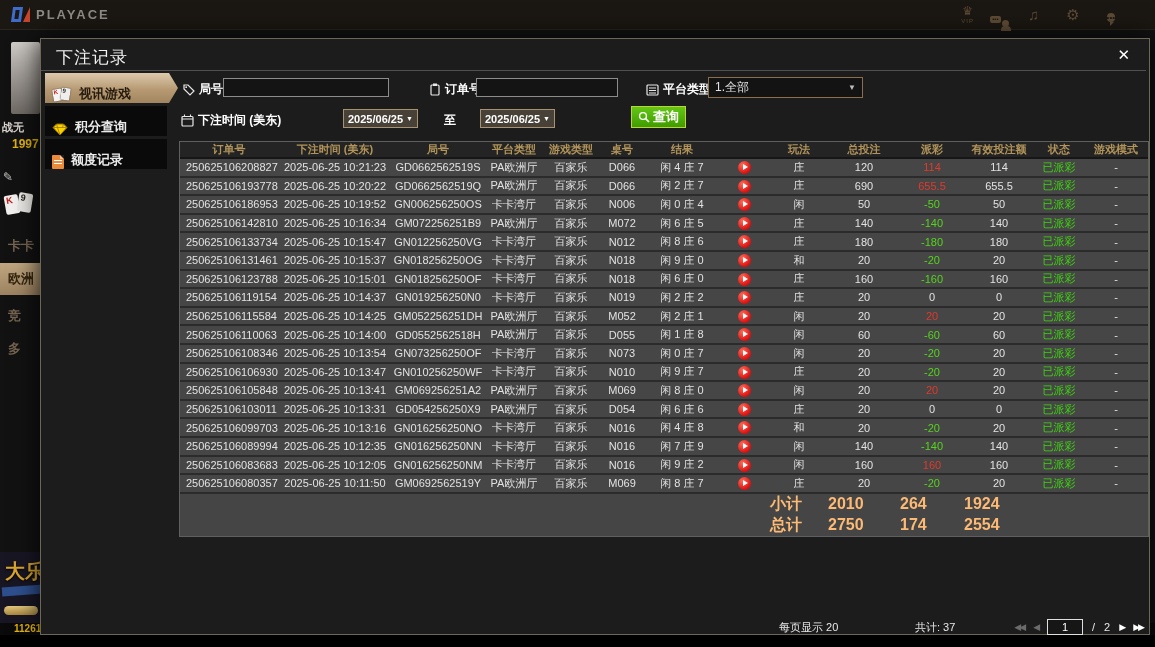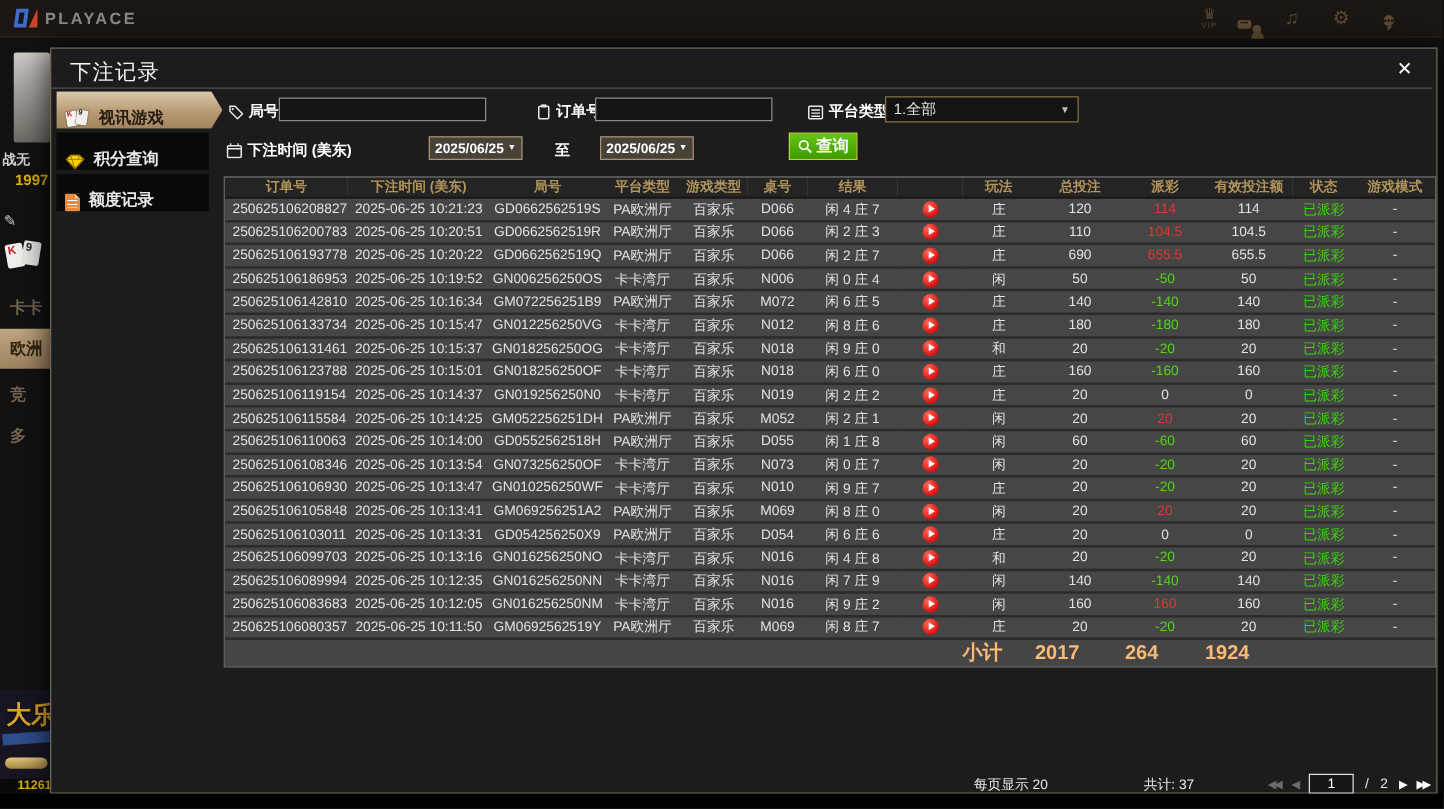--- a/index.html
+++ b/index.html
@@ -311,36 +311,20 @@
     <td>闲 4 庄 7</td>
     <td><span class="play-btn"></span></td>
     <td>庄</td>
     <td>120</td>
     <td class="c-payout win">114</td>
     <td>114</td>
     <td class="c-status">已派彩</td>
     <td>-</td>
   </tr>
               <tr>
-    <td class="c-order">250625106200783</td>
-    <td>2025-06-25 10:20:51</td>
-    <td>GD0662562519R</td>
-    <td>PA欧洲厅</td>
-    <td>百家乐</td>
-    <td>D066</td>
-    <td>闲 2 庄 3</td>
-    <td><span class="play-btn"></span></td>
-    <td>庄</td>
-    <td>110</td>
-    <td class="c-payout win">104.5</td>
-    <td>104.5</td>
-    <td class="c-status">已派彩</td>
-    <td>-</td>
-  </tr>
-              <tr>
     <td class="c-order">250625106193778</td>
     <td>2025-06-25 10:20:22</td>
     <td>GD0662562519Q</td>
     <td>PA欧洲厅</td>
     <td>百家乐</td>
     <td>D066</td>
     <td>闲 2 庄 7</td>
     <td><span class="play-btn"></span></td>
     <td>庄</td>
     <td>690</td>
@@ -603,25 +587,34 @@
     <td class="c-payout loss">-20</td>
     <td>20</td>
     <td class="c-status">已派彩</td>
     <td>-</td>
   </tr>
             </tbody>
           <tfoot>
             <tr class="totals">
               <td colspan="8"></td>
               <td>小计</td>
-              <td>2017</td>
+              <td>2010</td>
               <td>264</td>
               <td>1924</td>
               <td></td>
                 <td></td>
+            </tr>
+            <tr class="totals">
+              <td colspan="8" style="border-bottom:none"></td>
+              <td style="border-bottom:none">总计</td>
+              <td style="border-bottom:none">2750</td>
+              <td style="border-bottom:none">174</td>
+              <td style="border-bottom:none">2554</td>
+              <td style="border-bottom:none"></td>
+                <td style="border-bottom:none"></td>
             </tr>
           </tfoot>
         </table>
       </div>
 
       <div class="m-footer">
         <span class="per-page">每页显示 20</span>
         <span class="total-count">共计: 37</span>
         <div class="pager">
           <span class="pg-arrow dim">◀◀</span>

